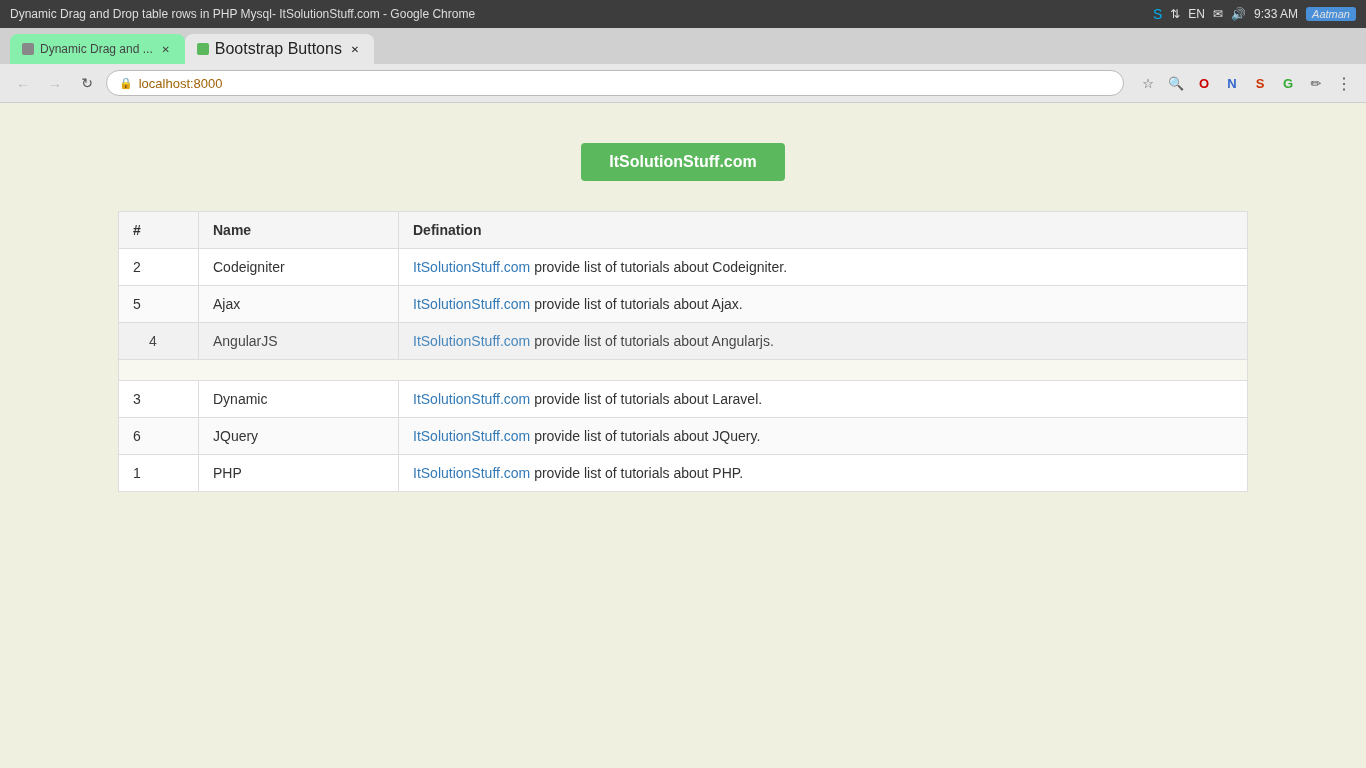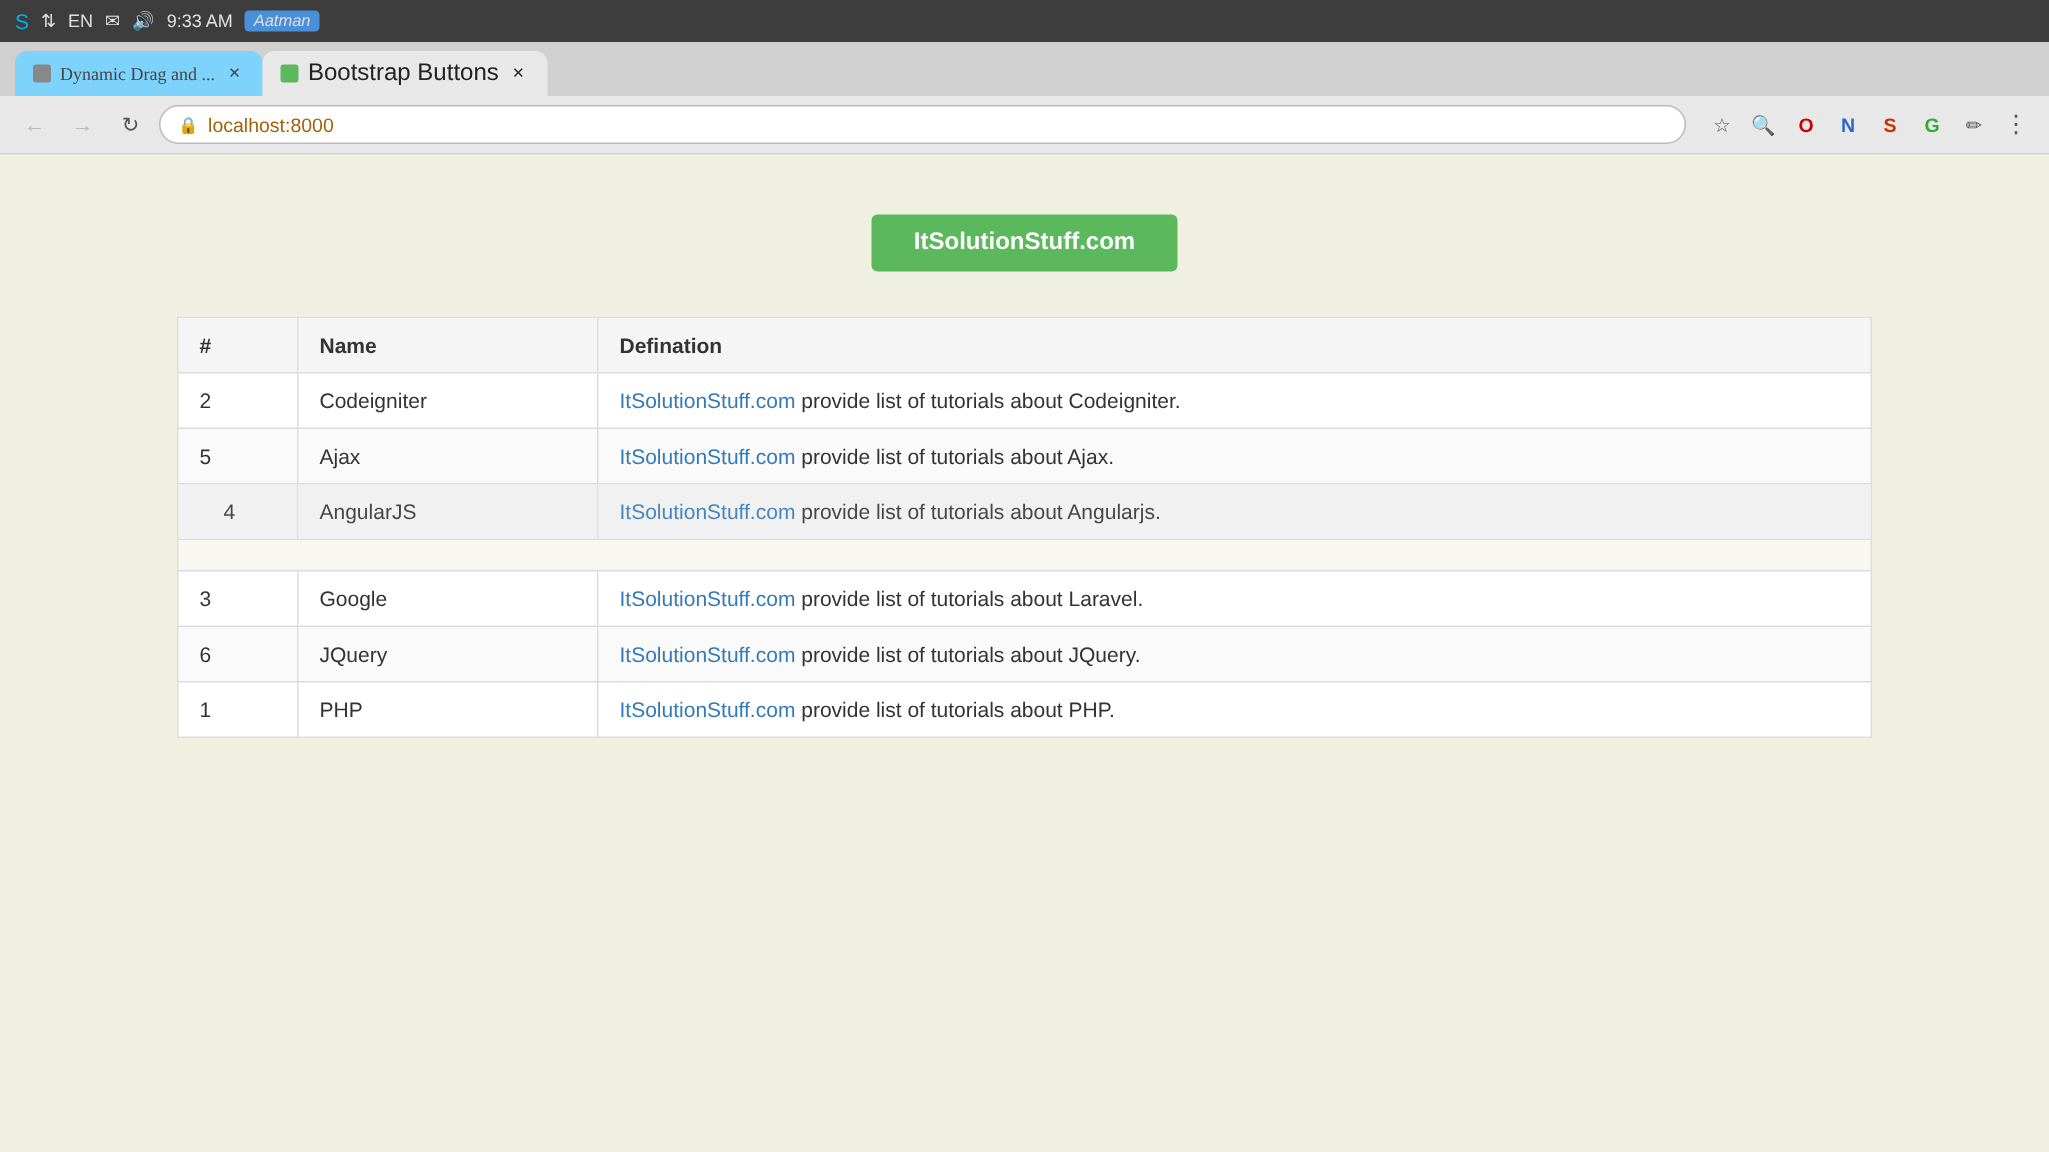--- a/index.html
+++ b/index.html
@@ -38,23 +38,22 @@
       border-radius: 8px 8px 0 0;
       font-size: 12px;
       gap: 6px;
       height: 30px;
       cursor: pointer;
       max-width: 200px;
       overflow: hidden;
       white-space: nowrap;
     }
     .tab.inactive {
-      background: #7dd3fc;
+      background: #86efac;
       color: #444;
-      font-family: Liberation Serif, serif;
     }
     .tab.active {
       background: #e8e8e8;
       color: #222;
     }
     .tab-close {
       width: 14px;
       height: 14px;
       border-radius: 50%;
       display: flex;
@@ -181,20 +180,23 @@
     .data-table tr.dragging { background: #f0f0f0; opacity: 0.9; }
 
     .link-text { color: #337ab7; text-decoration: none; }
 
     .drag-row td:first-child { cursor: grab; }
   </style>
 </head>
 <body>
 
 <div class="os-bar">
+  <div class="os-bar-left">
+    <span style="font-size:12px; color:#ddd;">Dynamic Drag and Drop table rows in PHP Mysql- ItSolutionStuff.com - Google Chrome</span>
+  </div>
   <div class="os-bar-right">
     <span style="color:#00aff0; font-size:14px;">S</span>
     <span>⇅</span>
     <span>EN</span>
     <span>✉</span>
     <span>🔊</span>
     <span>9:33 AM</span>
     <span style="background:#4a90d9; border-radius:3px; padding:1px 6px; font-size:11px;font-style:italic;">Aatman</span>
   </div>
 </div>
@@ -285,21 +287,21 @@
           <a href="#" class="link-text">ItSolutionStuff.com</a><span> provide list of tutorials about Angularjs.</span>
         </td>
       </tr>
 
       <tr style="height:20px;">
         <td colspan="3" style="background:#f8f8f0; border:1px solid #ddd;"></td>
       </tr>
 
       <tr class="drag-row">
         <td>3</td>
-        <td>Google</td>
+        <td>Dynamic</td>
         <td>
           <a href="#" class="link-text">ItSolutionStuff.com</a><span> provide list of tutorials about Laravel.</span>
         </td>
       </tr>
 
       <tr class="drag-row">
         <td>6</td>
         <td>JQuery</td>
         <td>
           <a href="#" class="link-text">ItSolutionStuff.com</a><span> provide list of tutorials about JQuery.</span>

